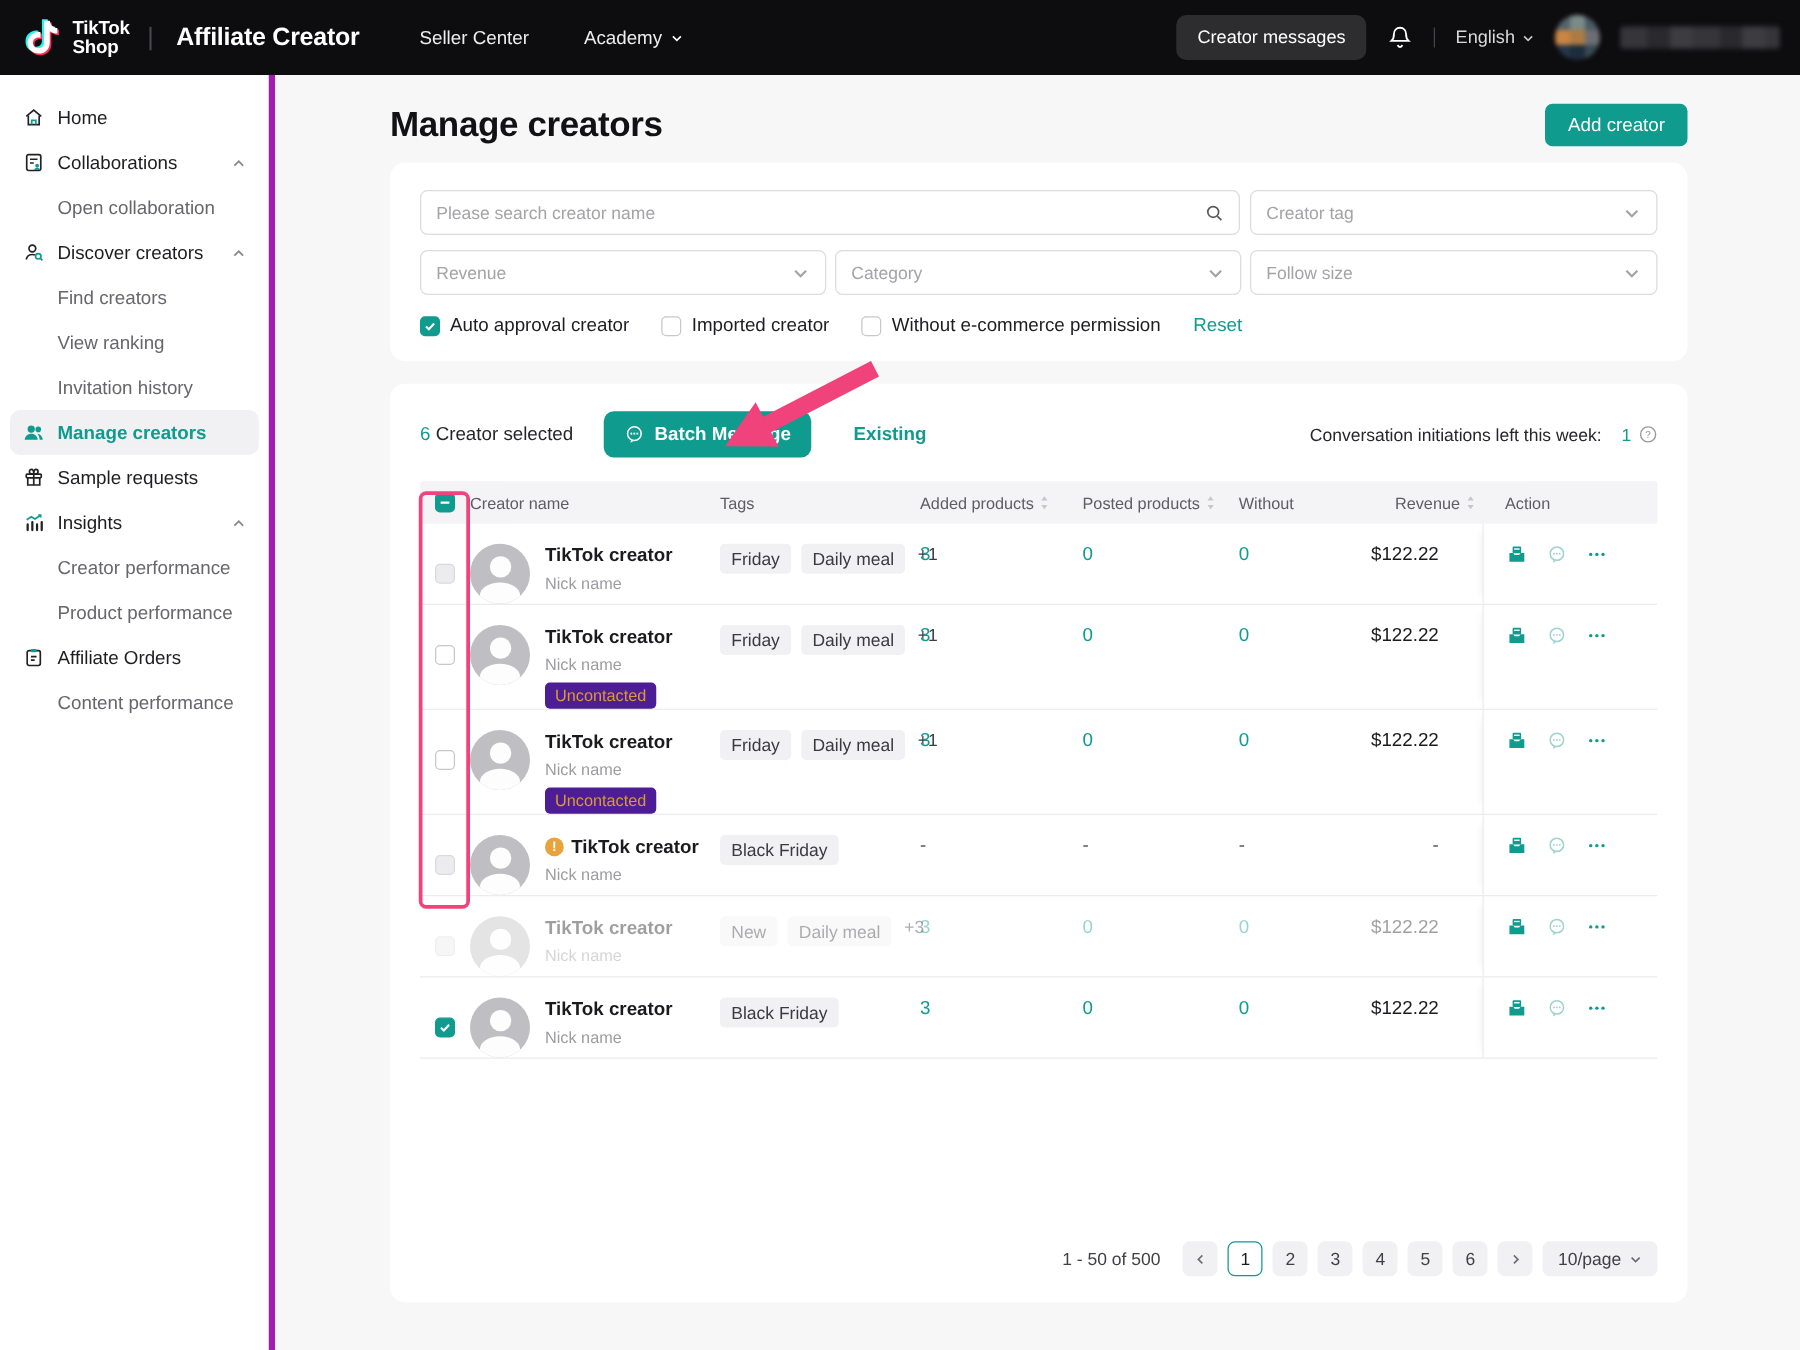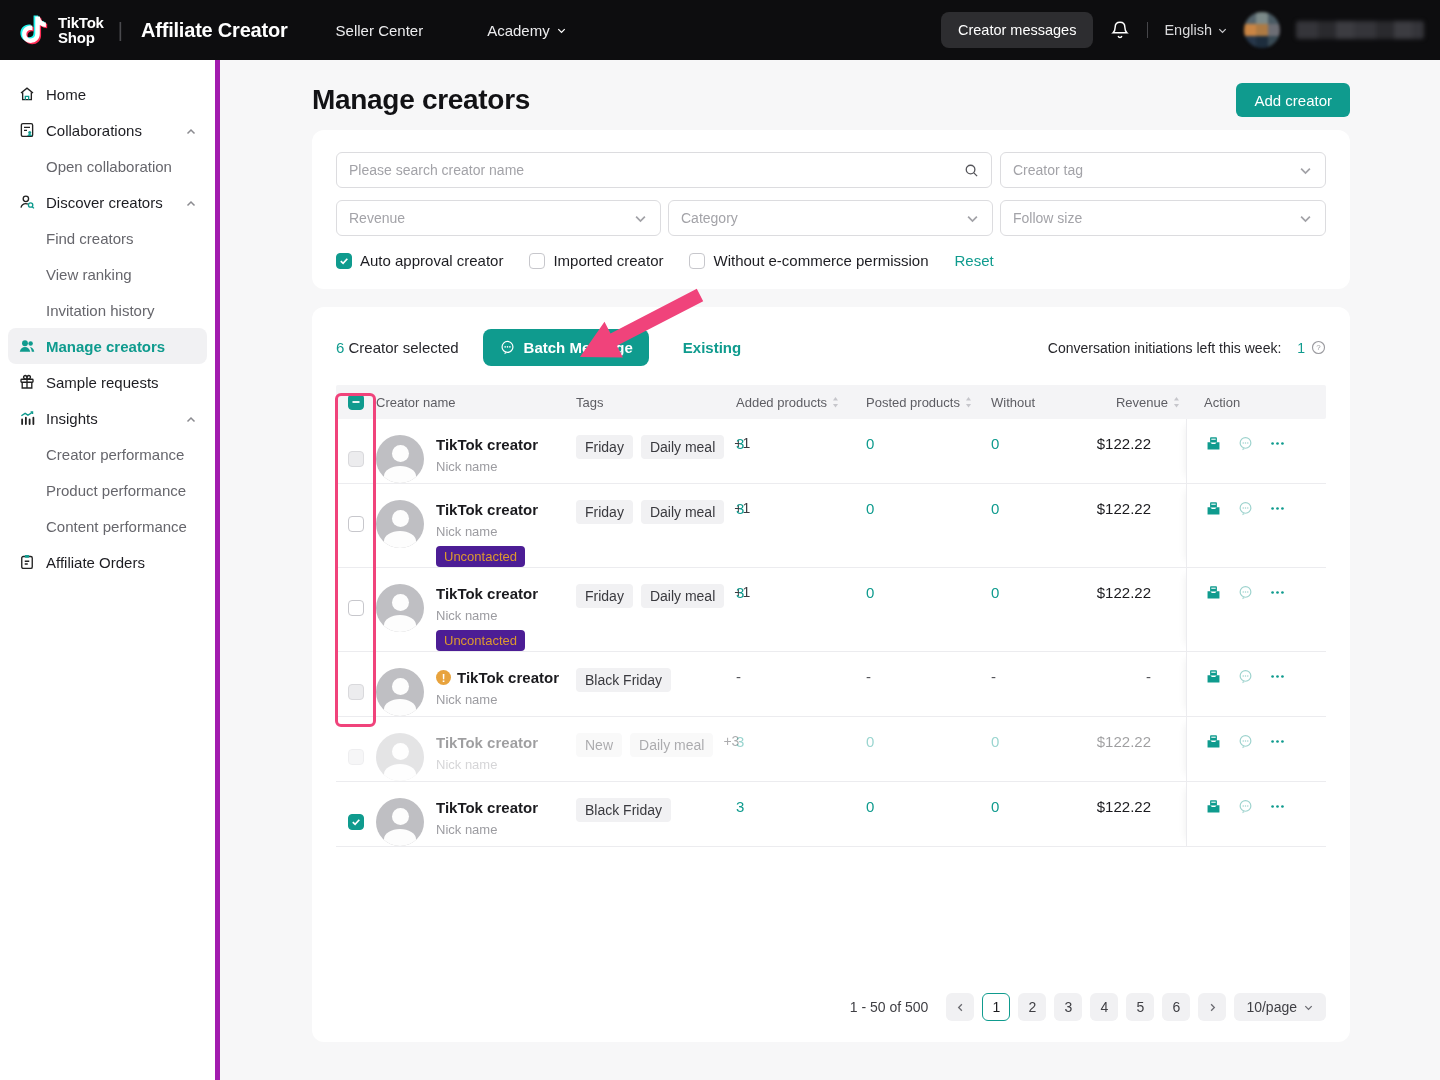--- a/index.html
+++ b/index.html
@@ -7,21 +7,21 @@
     font-family:"Liberation Sans", sans-serif; color:#161619; position:relative; }
 
   
   .topbar { height:60px; background:#0d0d0f; display:flex; align-items:center; padding:0 16px; position:relative; z-index:5; }
   .logo-wrap { display:flex; align-items:center; gap:8px; }
   .logo-note { width:34px; height:34px; position:relative; }
   .logo-note svg { position:absolute; left:0; top:0; width:34px; height:34px; }
   .logo-text { color:#fff; font-weight:700; font-size:15px; line-height:15px; letter-spacing:-.2px; }
   .top-divider { color:#4a4a4e; margin:0 18px 0 14px; font-size:20px; font-weight:300; }
   .app-title { color:#fff; font-size:20px; font-weight:600; letter-spacing:-.2px; }
-  .top-nav { display:flex; align-items:center; gap:64px; margin-left:48px; }
+  .top-nav { display:flex; align-items:center; gap:44px; margin-left:48px; }
   .top-link { color:#ededef; font-size:15px; display:flex; align-items:center; gap:6px; cursor:pointer; }
   .top-right { margin-left:auto; display:flex; align-items:center; gap:16px; }
   .btn-creator-msg { background:#2d2d30; color:#fff; font-size:14.5px; border:none; border-radius:8px;
      height:36px; padding:0 17px; cursor:pointer; font-family:inherit;margin-left:36px; }
   .bell { width:22px; height:22px; cursor:pointer; }
   .top-sep { width:1px; height:16px; background:#46464a; }
   .lang { color:#d9d9db; font-size:14.5px; display:flex; align-items:center; gap:5px; cursor:pointer; }
   .avatar-blur { width:36px; height:36px; border-radius:50%; overflow:hidden; display:grid;
      grid-template-columns:1fr 1fr 1fr; grid-template-rows:1fr 1fr 1fr; filter:blur(1.5px); }
   .avatar-blur i:nth-child(1){background:#55646c}.avatar-blur i:nth-child(2){background:#7c8a89}
@@ -283,34 +283,34 @@
       <span class="side-chev"><svg viewBox="0 0 12 12">
             <path d="M2.5 7.5 6 4l3.5 3.5" fill="none" stroke="#8b8b90" stroke-width="1.5"></path>
           </svg></span>
     </div>
       <div class="side-item sub">
         <span>Creator performance</span>
       </div>
       <div class="side-item sub">
         <span>Product performance</span>
       </div>
-      <div class="side-item sub">
-        <span>Content performance</span>
-      </div>
       <div class="side-item">
       <span class="s-ico">
           <svg viewBox="0 0 24 24">
             <rect x="5" y="4.6" width="14" height="15.9" rx="2" fill="none" stroke="#222" stroke-width="1.8"></rect>
             <rect x="9" y="2.8" width="6" height="3.5" rx="1" fill="#0f9b8e"></rect>
             <path d="M9 11h6M9 14.7h4" stroke="#222" stroke-width="1.8"></path>
           </svg>
         </span>
       <span>Affiliate Orders</span>
 
     </div>
+      <div class="side-item sub">
+        <span>Content performance</span>
+      </div>
     </aside>
 
   <main>
     <div class="content">
       <div class="page-head">
         <h1 class="page-title">Manage creators</h1>
         <button class="btn-primary">Add creator</button>
       </div>
 
       <section class="card filter-card">

